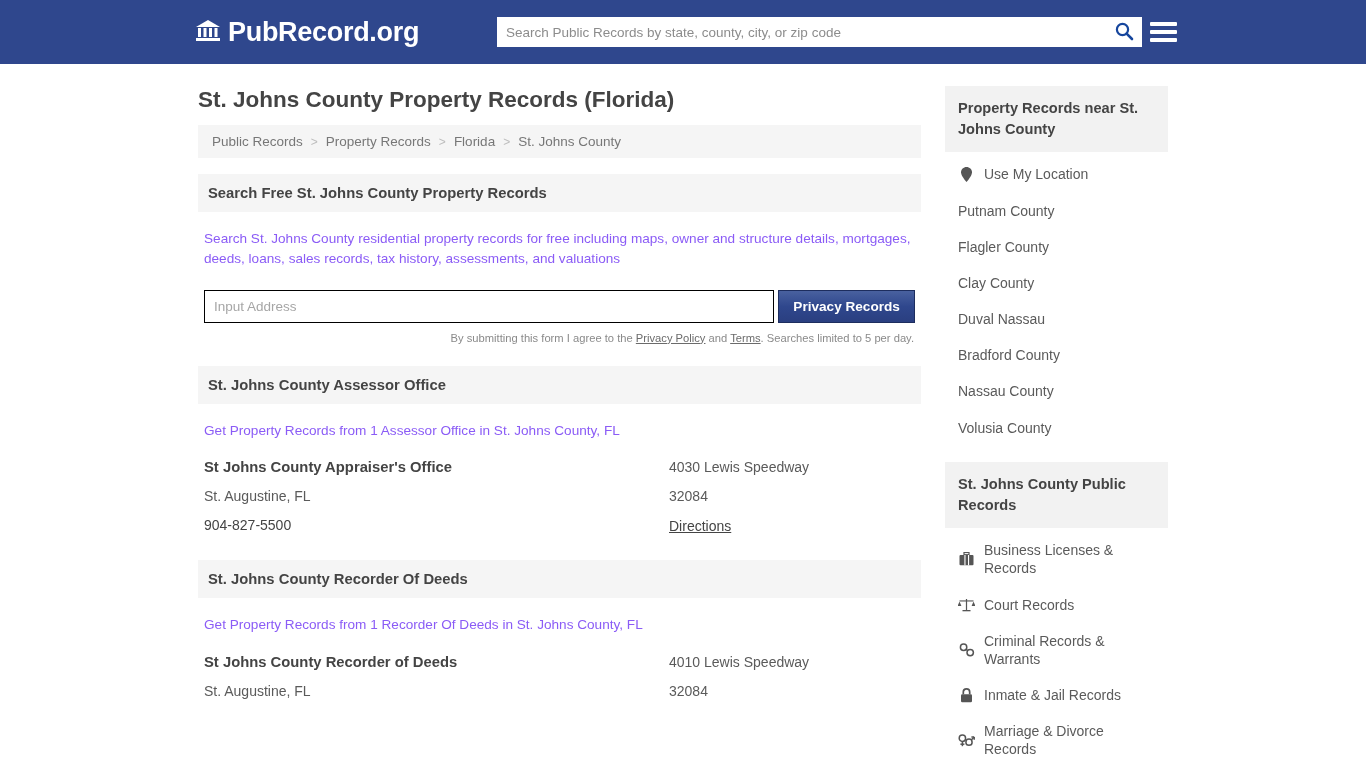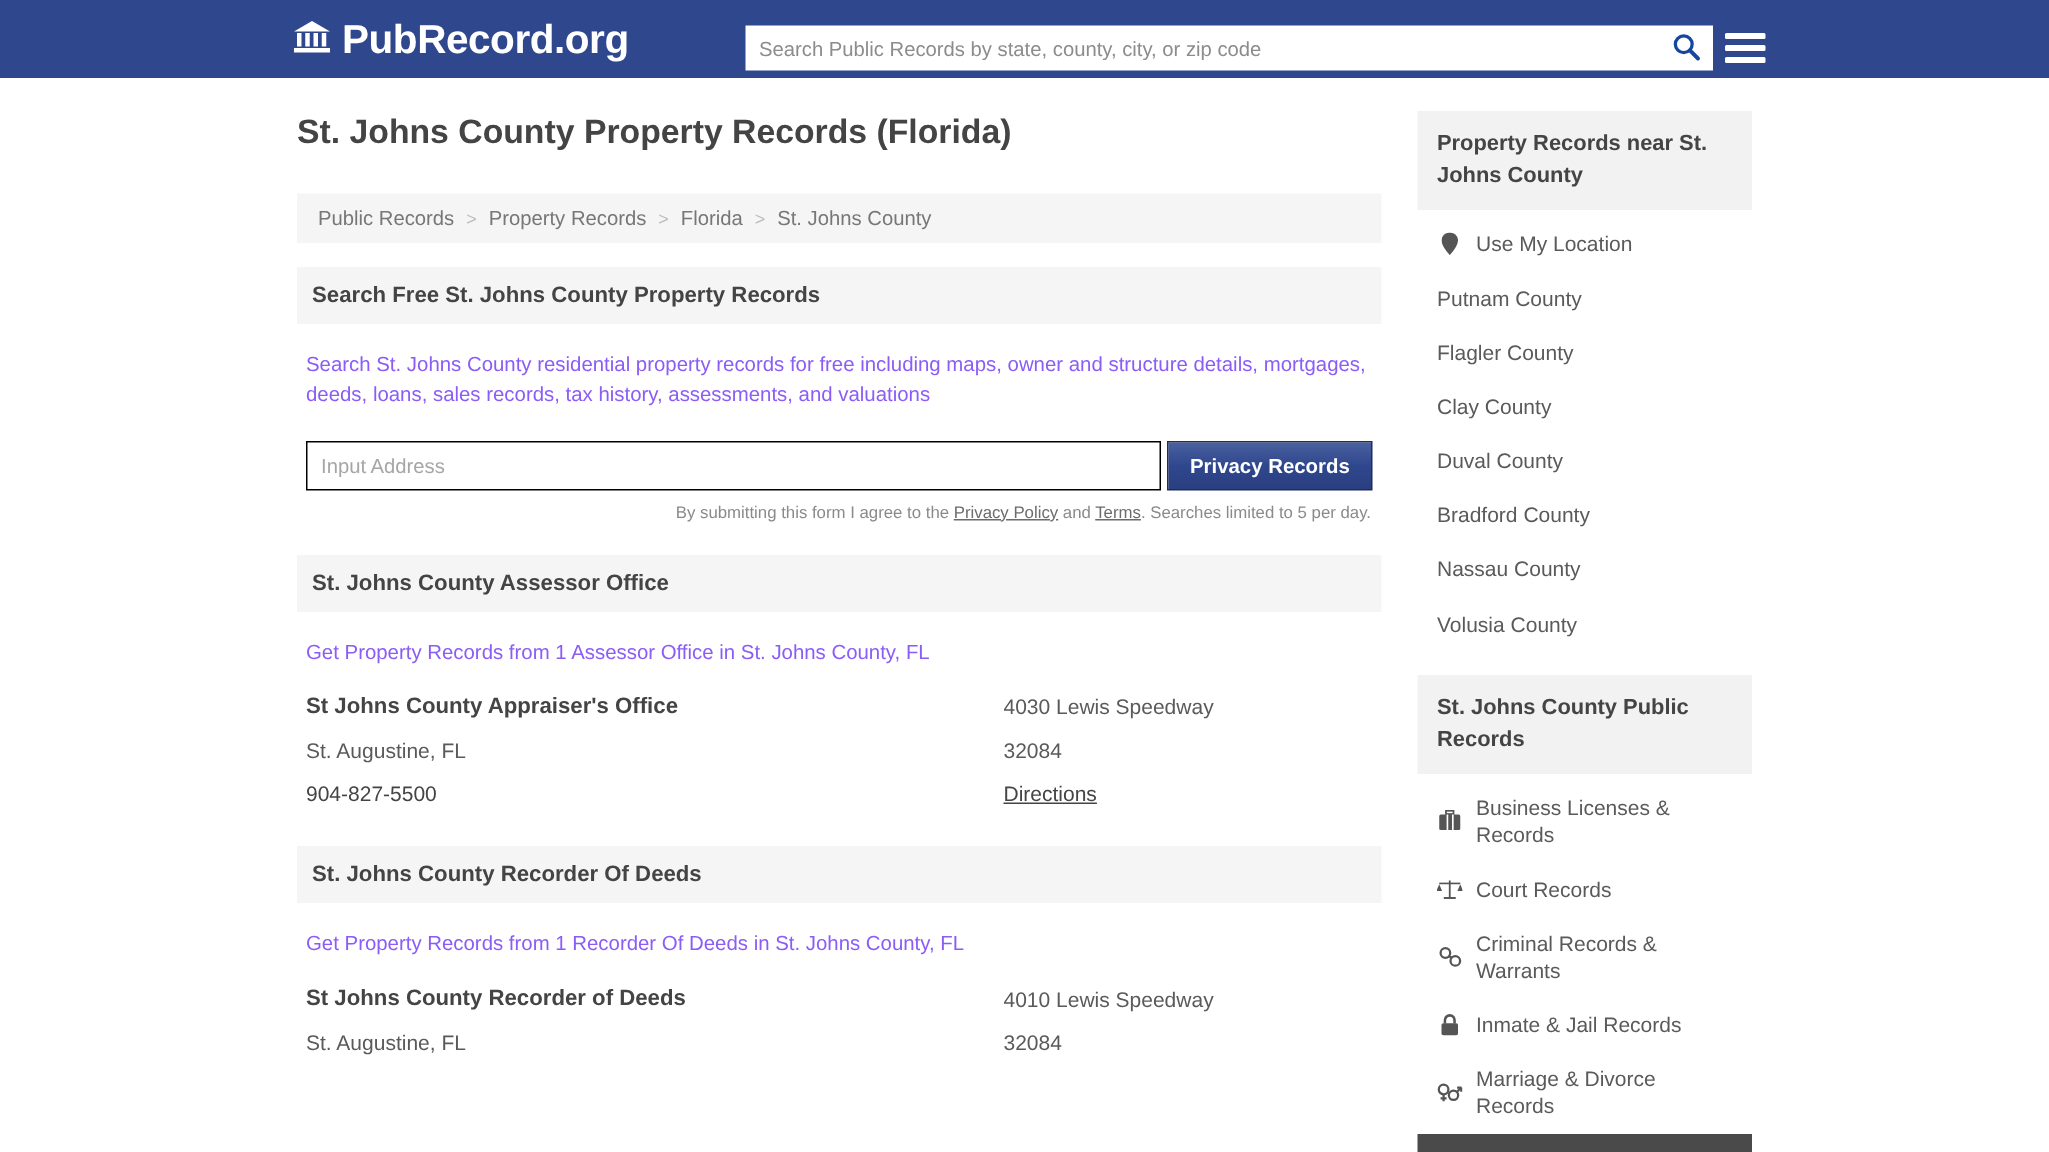--- a/index.html
+++ b/index.html
@@ -8,21 +8,21 @@
     width: 1366px; height: 768px;
     overflow: hidden;
     background: #ffffff;
     font-family: "Liberation Sans", sans-serif;
     color: #444444;
   }
 
   
   .site-header {
     width: 100%;
-    height: 52px;
+    height: 64px;
     background: #2f478d;
     display: flex;
     align-items: center;
     position: relative;
   }
   .brand {
     display: flex;
     align-items: center;
     margin-left: 195px;
     gap: 7px;
@@ -99,21 +99,21 @@
     padding-top: 22px;
   }
   .main-col { width: 723px; }
   .side-col { width: 234px; }
 
   
   .page-title {
     font-size: 22.5px;
     font-weight: bold;
     color: #444444;
-    margin: 0 0 28px 0;
+    margin: 0 0 12px 0;
     line-height: 1.2;
   }
 
   .breadcrumb {
     background: #f5f5f5;
     padding: 9px 10px;
     font-size: 13.5px;
     color: #777777;
     display: flex;
     align-items: center;
@@ -389,21 +389,21 @@
             <span>Flagler County</span>
           </a>
         </li>
         <li>
           <a class="side-link" href="#">
             <span>Clay County</span>
           </a>
         </li>
         <li>
           <a class="side-link" href="#">
-            <span>Duval County</span>
+            <span>Duval Nassau</span>
           </a>
         </li>
         <li>
           <a class="side-link" href="#">
             <span>Bradford County</span>
           </a>
         </li>
         <li>
           <a class="side-link" href="#">
             <span>Nassau County</span>

